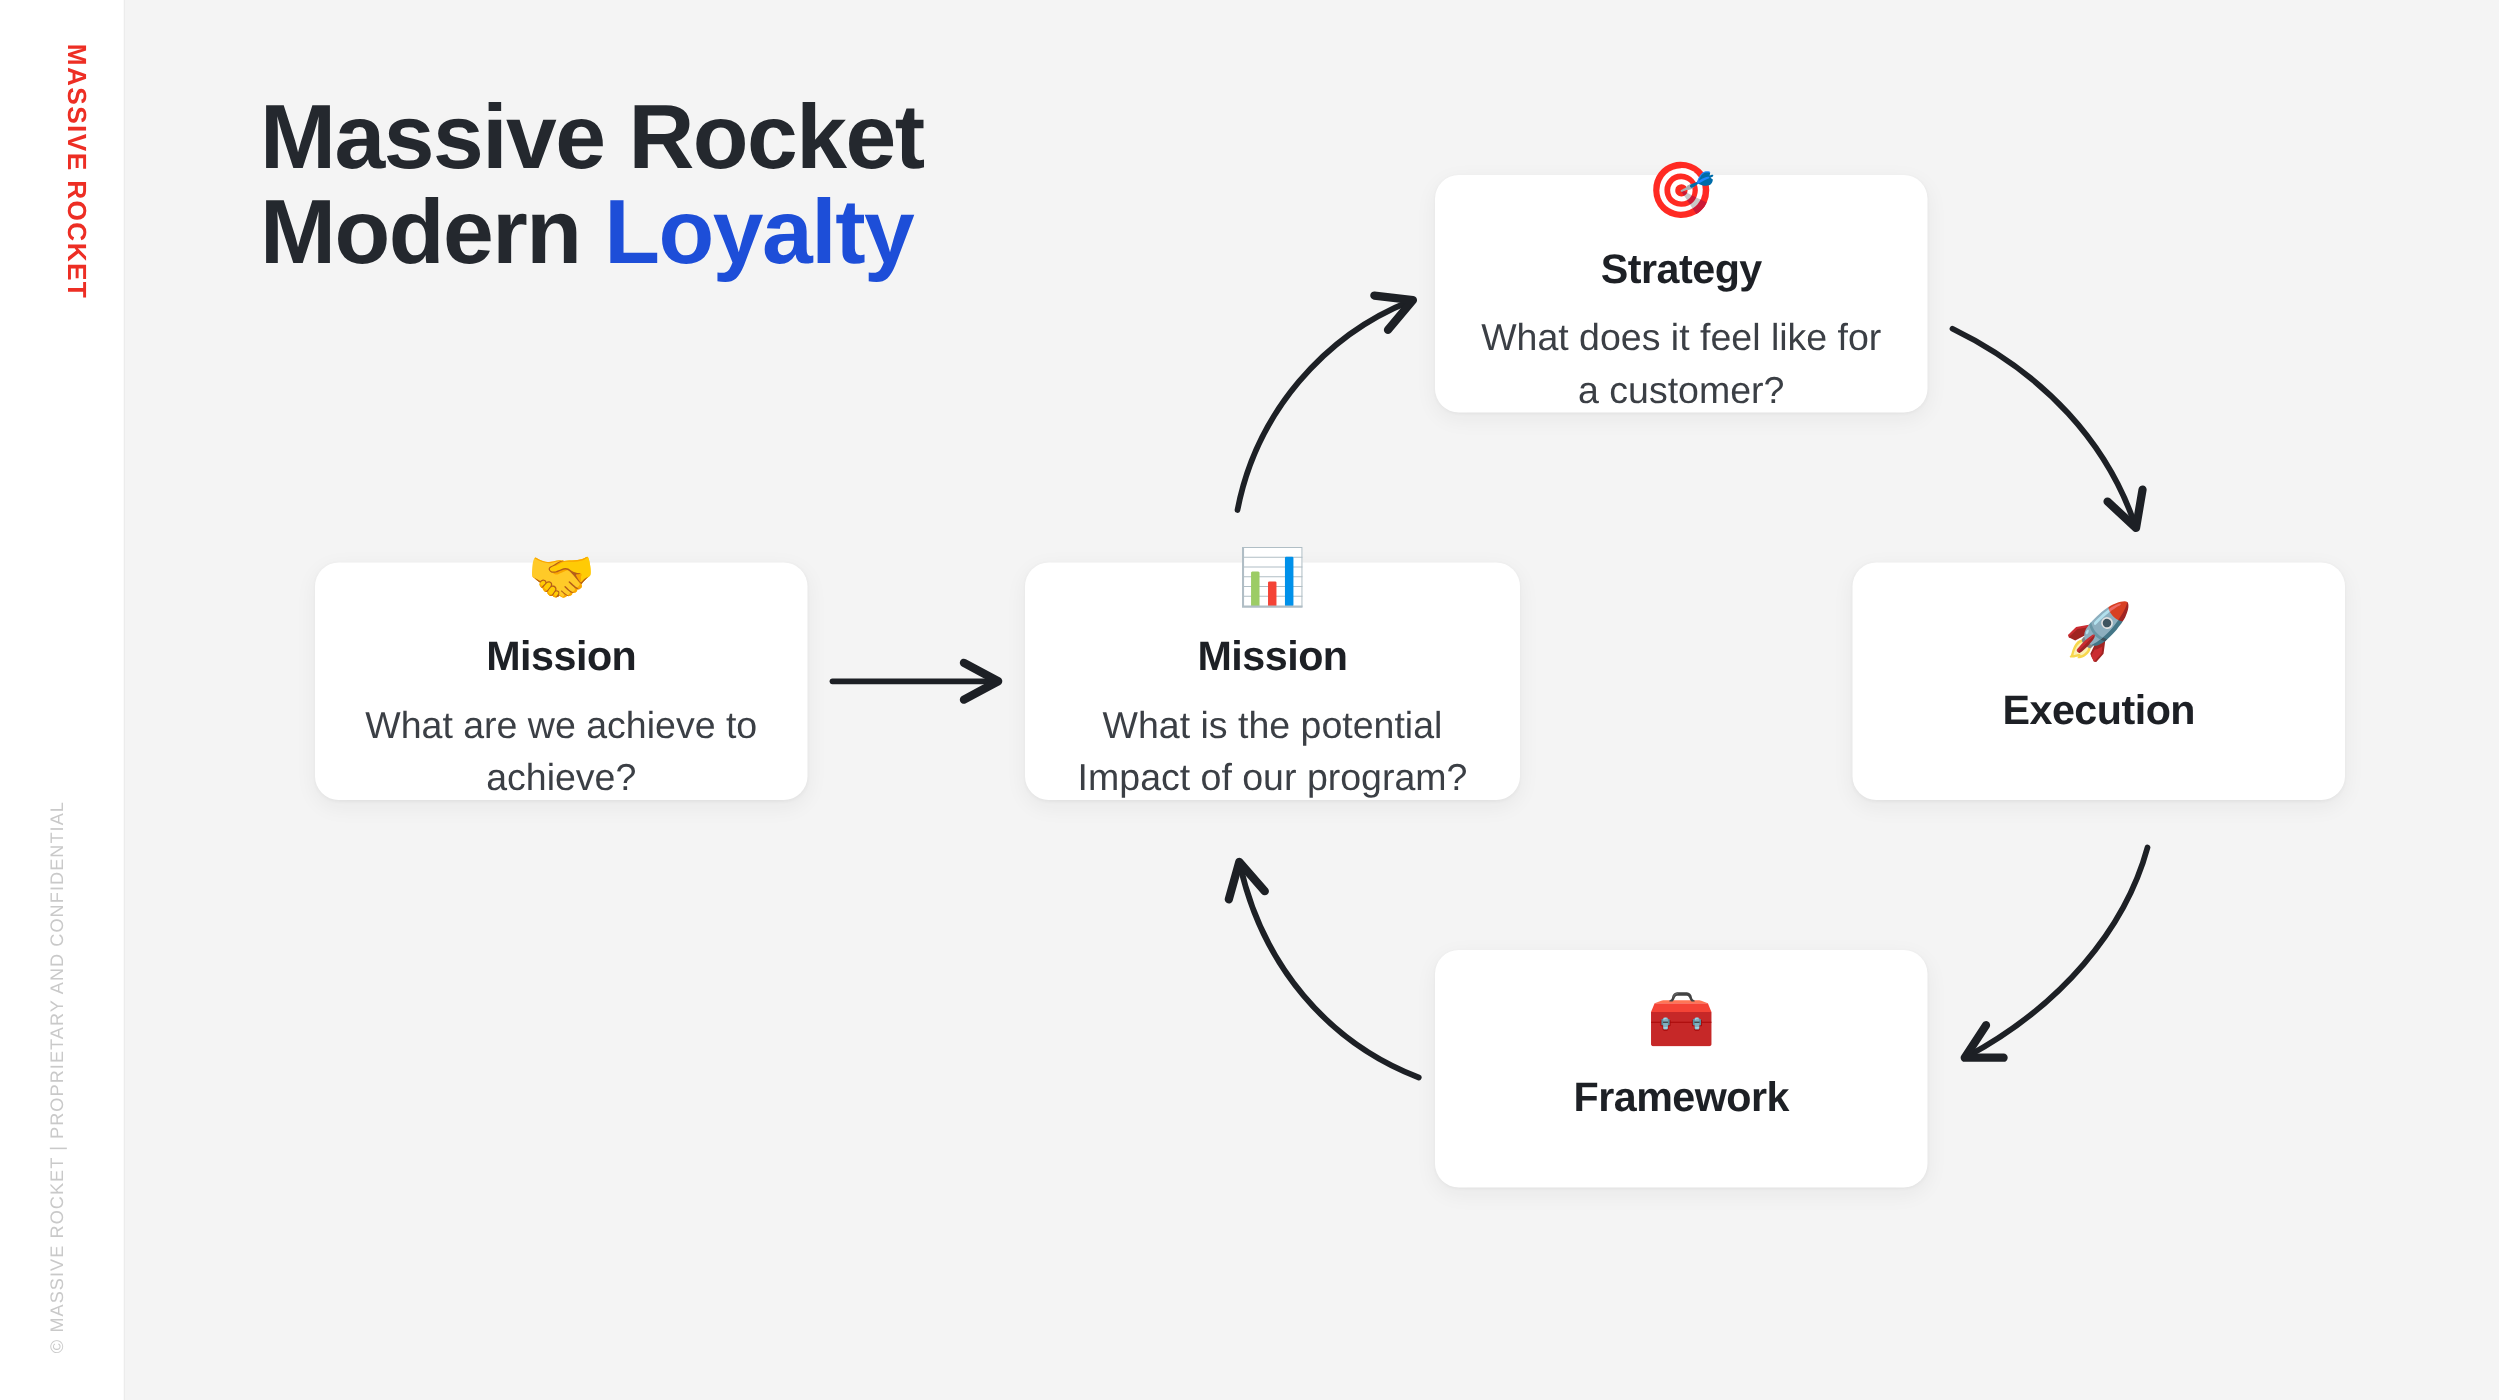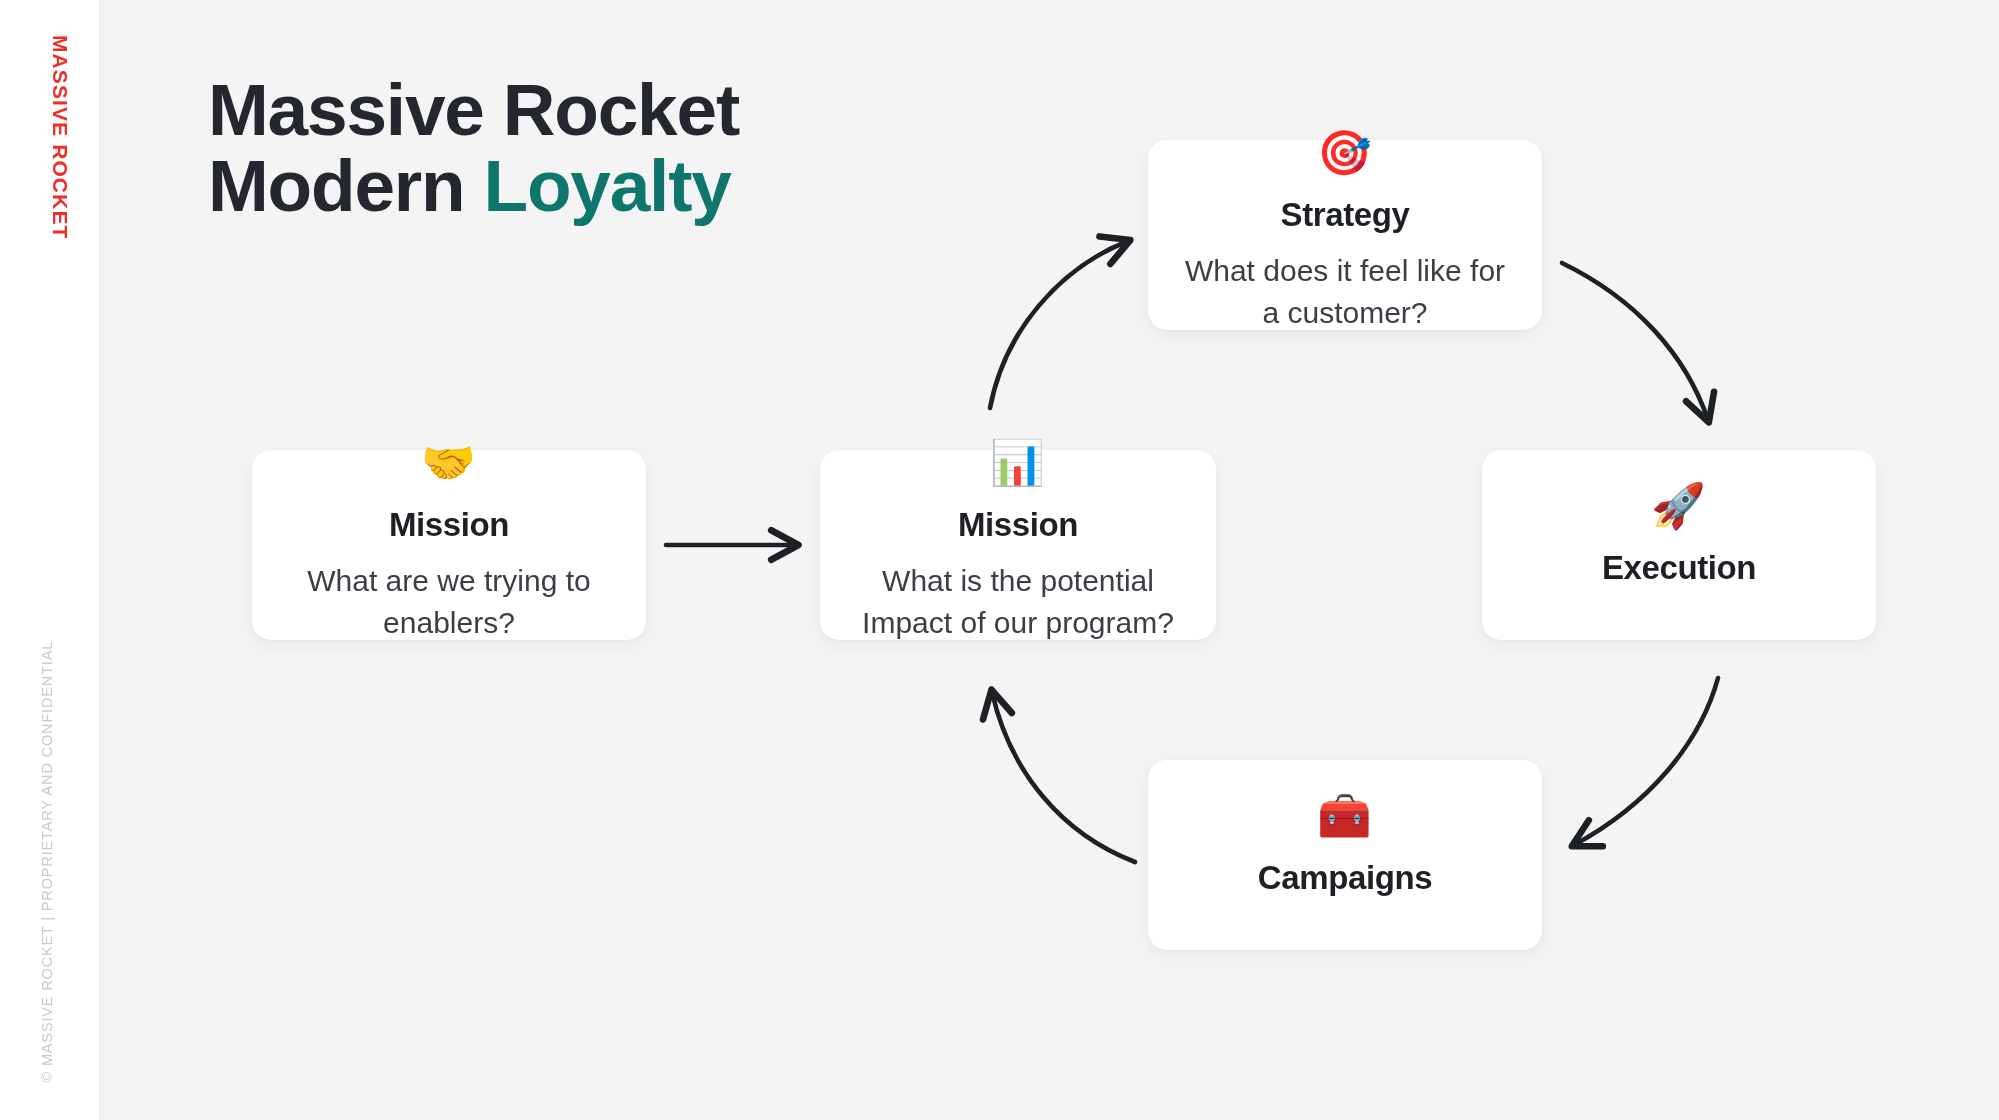--- a/index.html
+++ b/index.html
@@ -64,21 +64,21 @@
   #page-title {
     position: absolute;
     left: 108px; top: 72px;
     width: 640px;
     color: #24282e;
     font-size: 73px;
     font-weight: 700;
     line-height: 1.04;
     letter-spacing: -1.2px;
   }
-  #page-title .accent { color: #0f766e; }
+  #page-title .accent { color: #1d4ed8; }
 
   
   #arrows-layer {
     position: absolute;
     left: 0; top: 0;
     width: 1899px; height: 1120px;
     pointer-events: none;
   }
 
   
@@ -157,21 +157,21 @@
     <path d="M 1462 263 C 1536 299 1586 355 1608 420" stroke="#1d2025" stroke-width="4.6" stroke-linecap="round" marker-end="url(#ah)"></path>
 
     <path d="M 1618 678 C 1600 744 1548 805 1474 845" stroke="#1d2025" stroke-width="4.6" stroke-linecap="round" marker-end="url(#ah)"></path>
 
     <path d="M 1035 862 C 962 834 910 772 892 692" stroke="#1d2025" stroke-width="4.6" stroke-linecap="round" marker-end="url(#ah)"></path>
   </svg>
 
   <div class="node-card" id="card-mission">
     <div class="node-emoji">🤝</div>
     <div class="node-title">Mission</div>
-    <div class="node-desc">What are we trying to enablers?</div>
+    <div class="node-desc">What are we achieve to achieve?</div>
   </div>
 
   <div class="node-card" id="card-impact">
     <div class="node-emoji">📊</div>
     <div class="node-title">Mission</div>
     <div class="node-desc">What is the potential Impact of our program?</div>
   </div>
 
   <div class="node-card" id="card-strategy">
     <div class="node-emoji">🎯</div>
@@ -179,16 +179,16 @@
     <div class="node-desc">What does it feel like for a customer?</div>
   </div>
 
   <div class="node-card" id="card-execution">
     <div class="node-emoji">🚀</div>
     <div class="node-title">Execution</div>
   </div>
 
   <div class="node-card" id="card-technology">
     <div class="node-emoji">🧰</div>
-    <div class="node-title">Campaigns</div>
+    <div class="node-title">Framework</div>
   </div>
 
 </div>
 
 </body></html>

